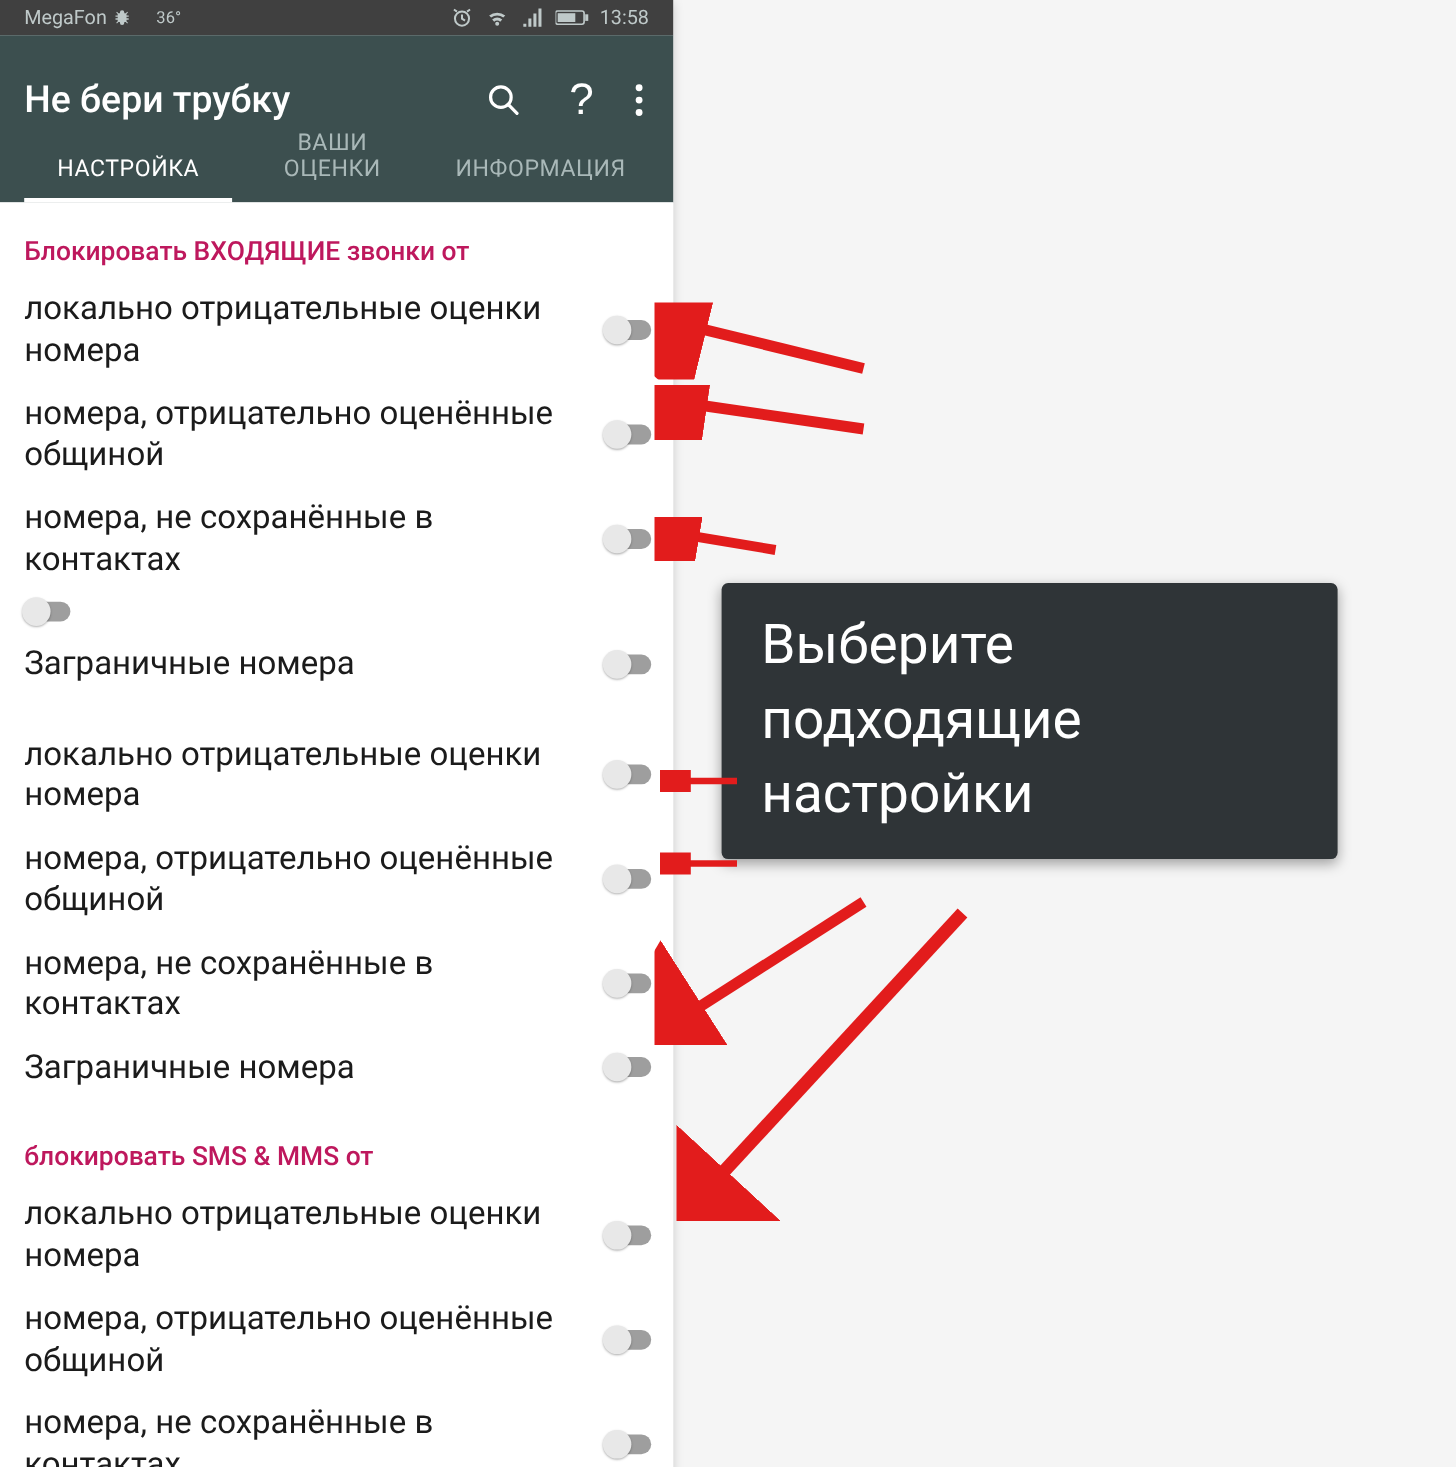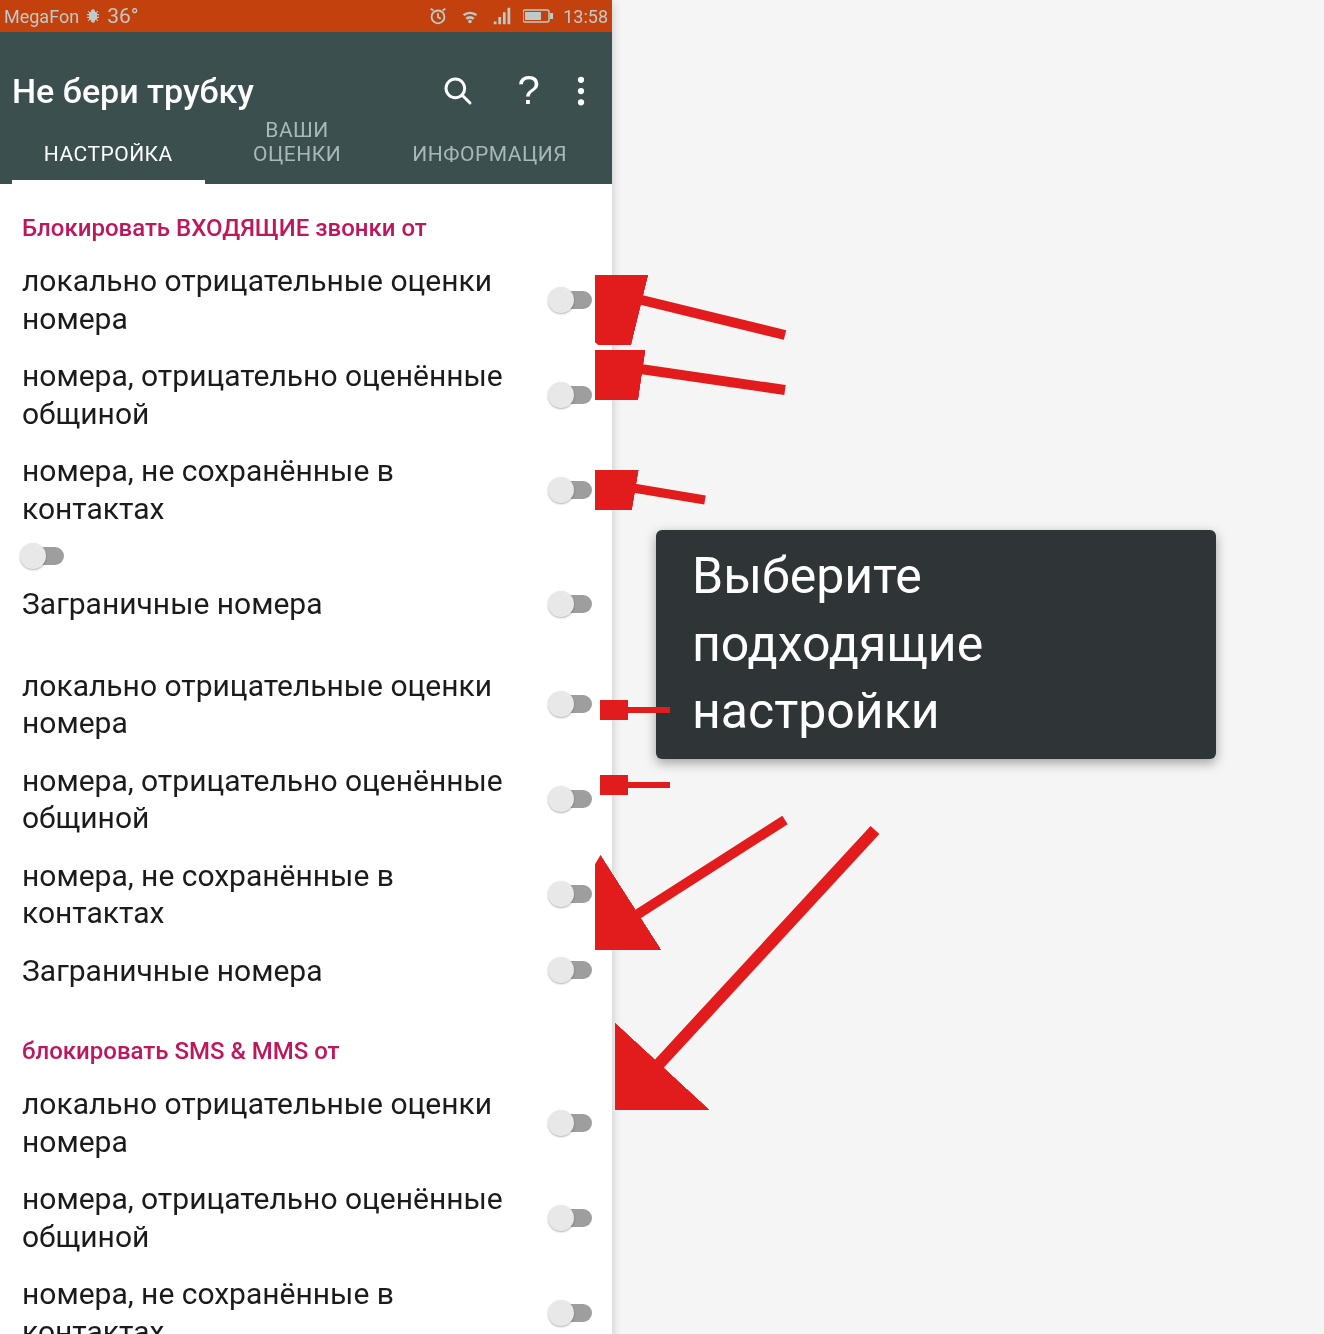--- a/index.html
+++ b/index.html
@@ -10,34 +10,34 @@
       width: 1324px;
       height: 1334px;
     }
     .phone {
       width: 612px;
       background: #fff;
       box-shadow: 0 2px 10px rgba(0,0,0,0.2);
     }
     .statusbar {
       height: 32px;
-      background: #c2410c;
+      background: #404040;
       color: #bfc9c9;
       display: flex;
       align-items: center;
-      padding: 0 4px;
+      padding: 0 22px;
       font-size: 18px;
     }
     .statusbar .sb-left { display: flex; align-items: center; gap: 6px; }
     .statusbar .sb-right { margin-left: auto; display: flex; align-items: center; gap: 10px; }
     .statusbar svg { display: block; }
     .appbar {
       background: #3c4f4f;
       color: #fff;
-      padding: 22px 22px 0 12px;
+      padding: 22px 22px 0 22px;
     }
     .appbar-top {
       display: flex;
       align-items: center;
       height: 74px;
     }
     .app-title { font-size: 34px; font-weight: 500; flex: 1; }
     .appbar-icons { display: flex; align-items: center; gap: 36px; padding-right: 4px; }
     .appbar-icons svg { display: block; cursor: pointer; }
     .tabs {
@@ -97,21 +97,21 @@
     .section-gap { height: 24px; }
 
     .tooltip {
       position: absolute;
       left: 656px;
       top: 530px;
       background: #2f3437;
       color: #fff;
       font-size: 50px;
       line-height: 1.35;
-      padding: 13px 36px;
+      padding: 24px 36px;
       border-radius: 6px;
       box-shadow: 0 4px 12px rgba(0,0,0,0.35);
       max-width: 560px;
     }
     .arrow {
       position: absolute;
       pointer-events: none;
     }
     .arrow svg { display: block; }
   </style>
@@ -121,21 +121,21 @@
 <div class="phone">
 
   <div class="statusbar">
     <div class="sb-left">
       <span>MegaFon</span>
       <span>
         <svg width="16" height="16" viewBox="0 0 24 24" fill="#bfc9c9">
             <path d="M12 2a3 3 0 013 3v1h2l2-2 1 1-2 2v2h3v2h-3v2h3v2h-3v2l2 2-1 1-2-2h-2v1a3 3 0 01-6 0v-1H7l-2 2-1-1 2-2v-2H3v-2h3v-2H3v-2h3V7L4 5l1-1 2 2h2V5a3 3 0 013-3z"></path>
           </svg>
       </span>
-      <span style="font-size:21px;">36°</span>
+      <span style="font-size:15px;margin-left:17px;">36°</span>
     </div>
     <div class="sb-right">
       <span>
         <svg width="22" height="22" viewBox="0 0 24 24" fill="none" stroke="#bfc9c9" stroke-width="2">
             <circle cx="12" cy="13" r="7"></circle>
             <path d="M12 9v4l3 2M4 4l3 2M20 4l-3 2"></path>
           </svg>
       </span>
       <span>
         <svg width="22" height="22" viewBox="0 0 24 24" fill="#bfc9c9">

